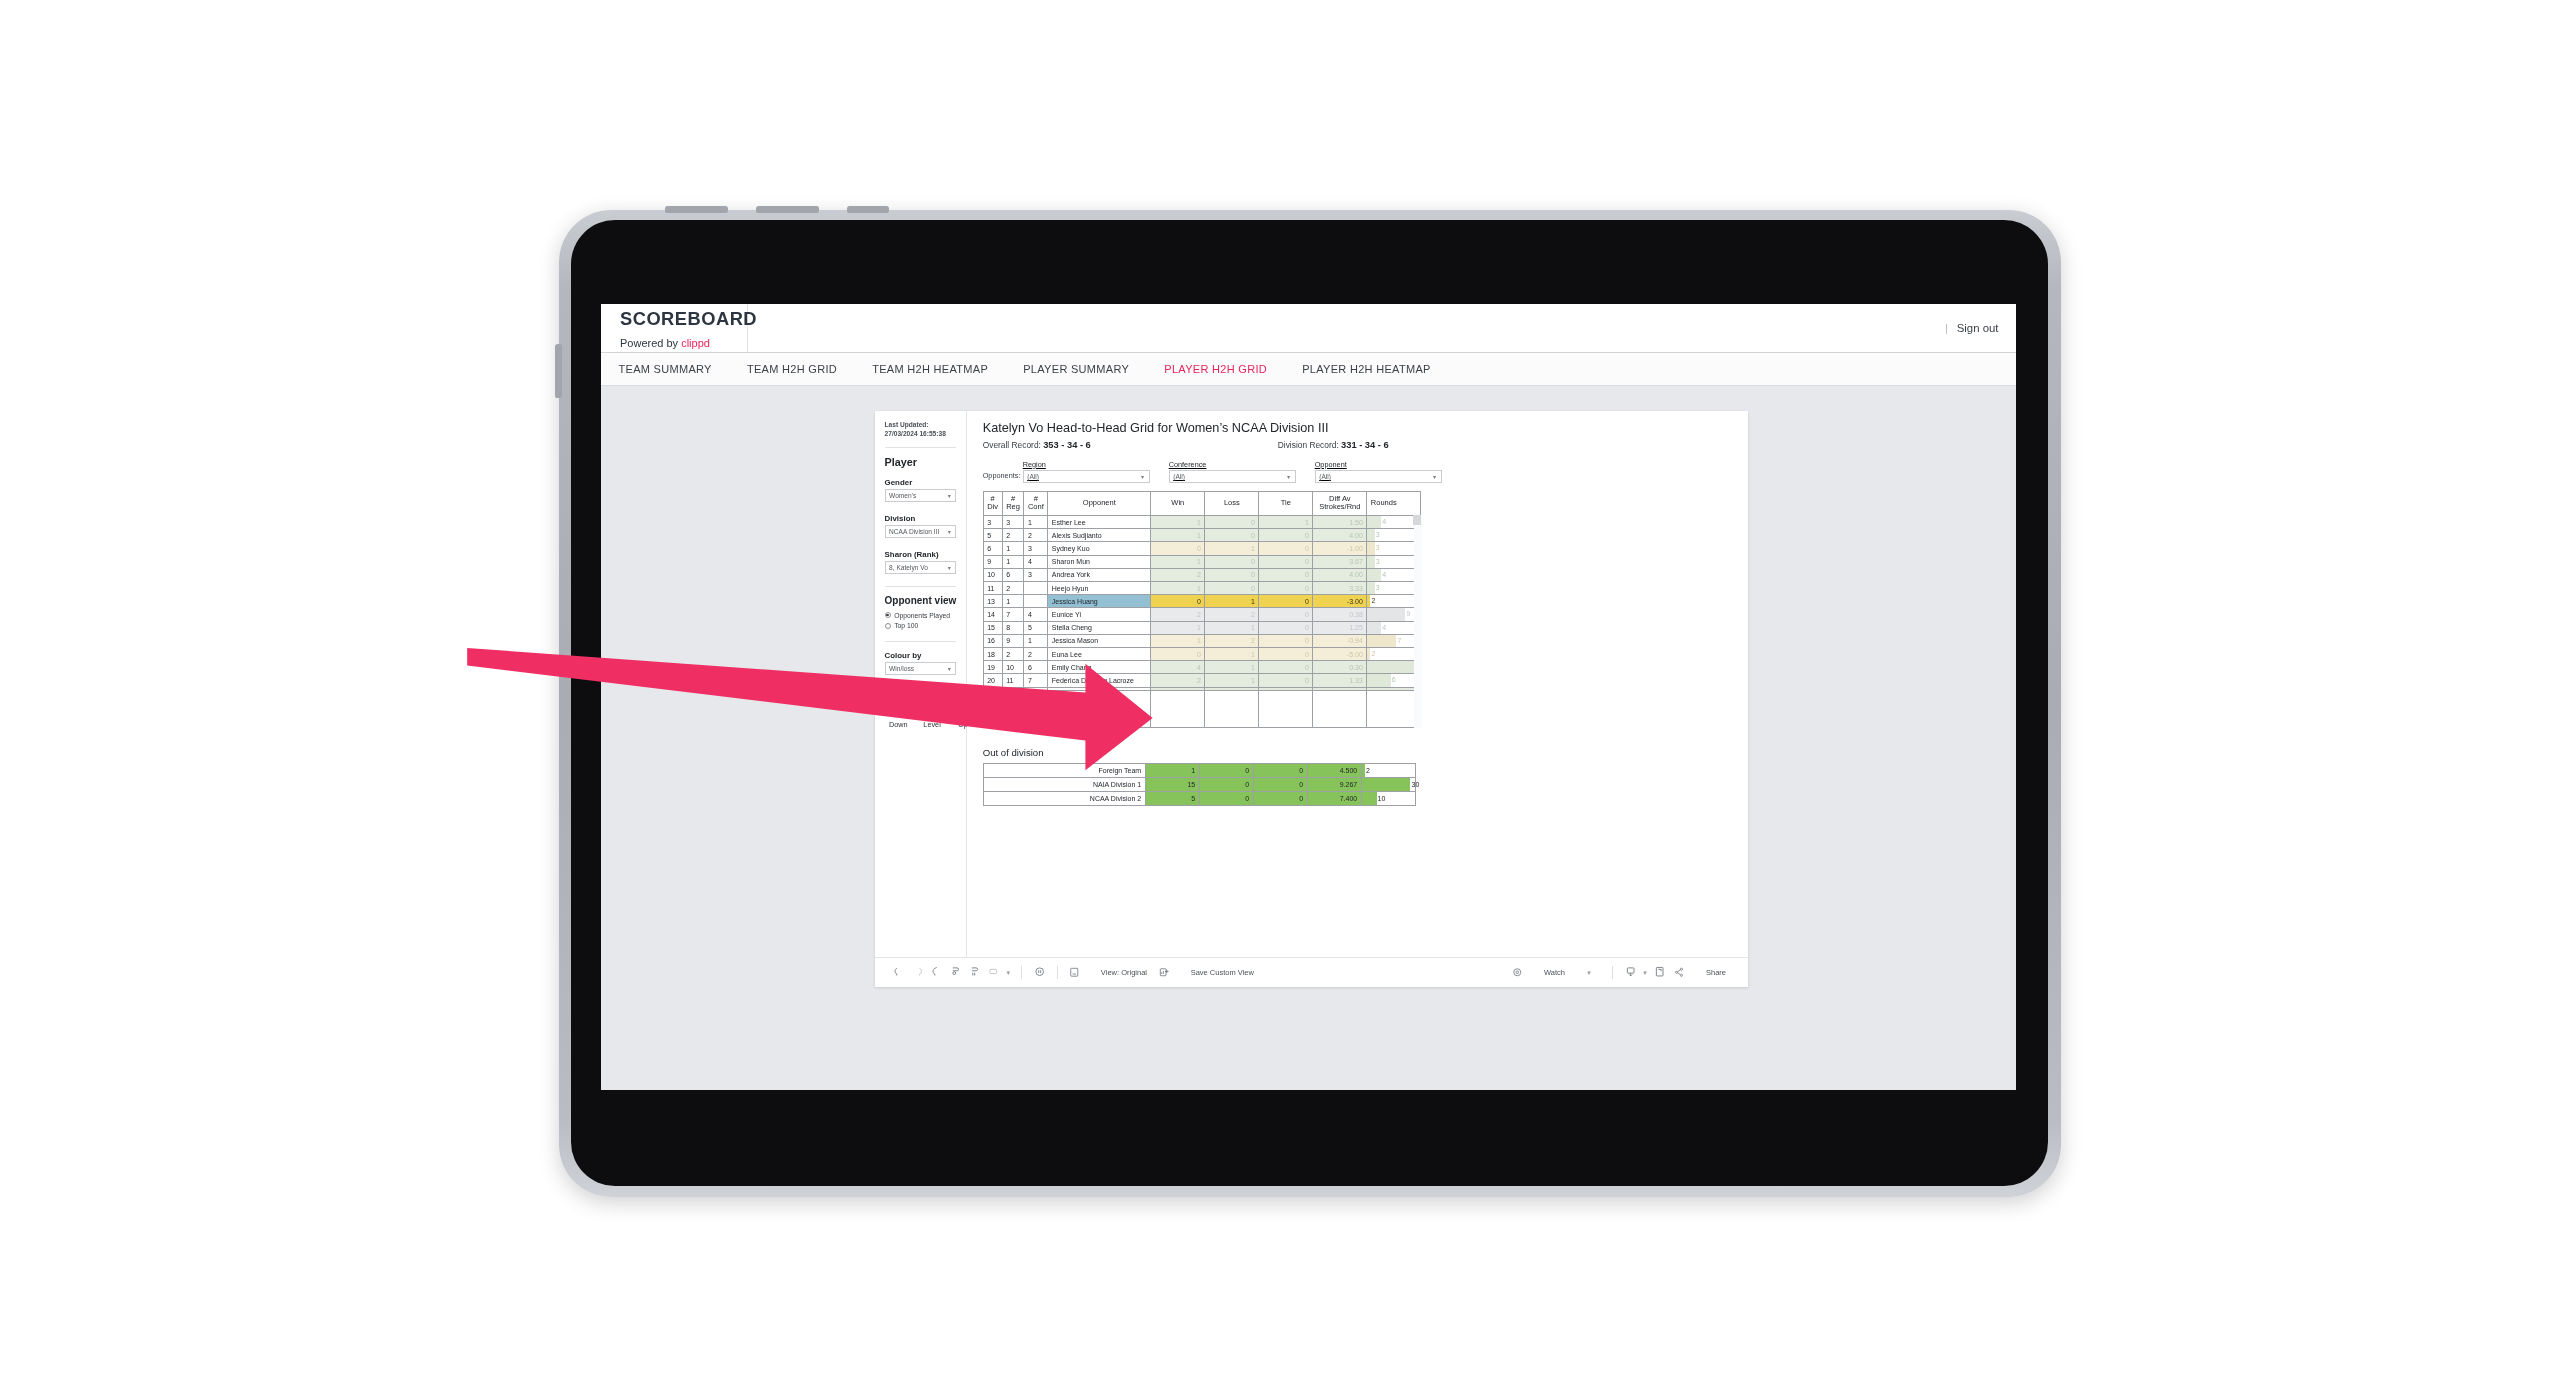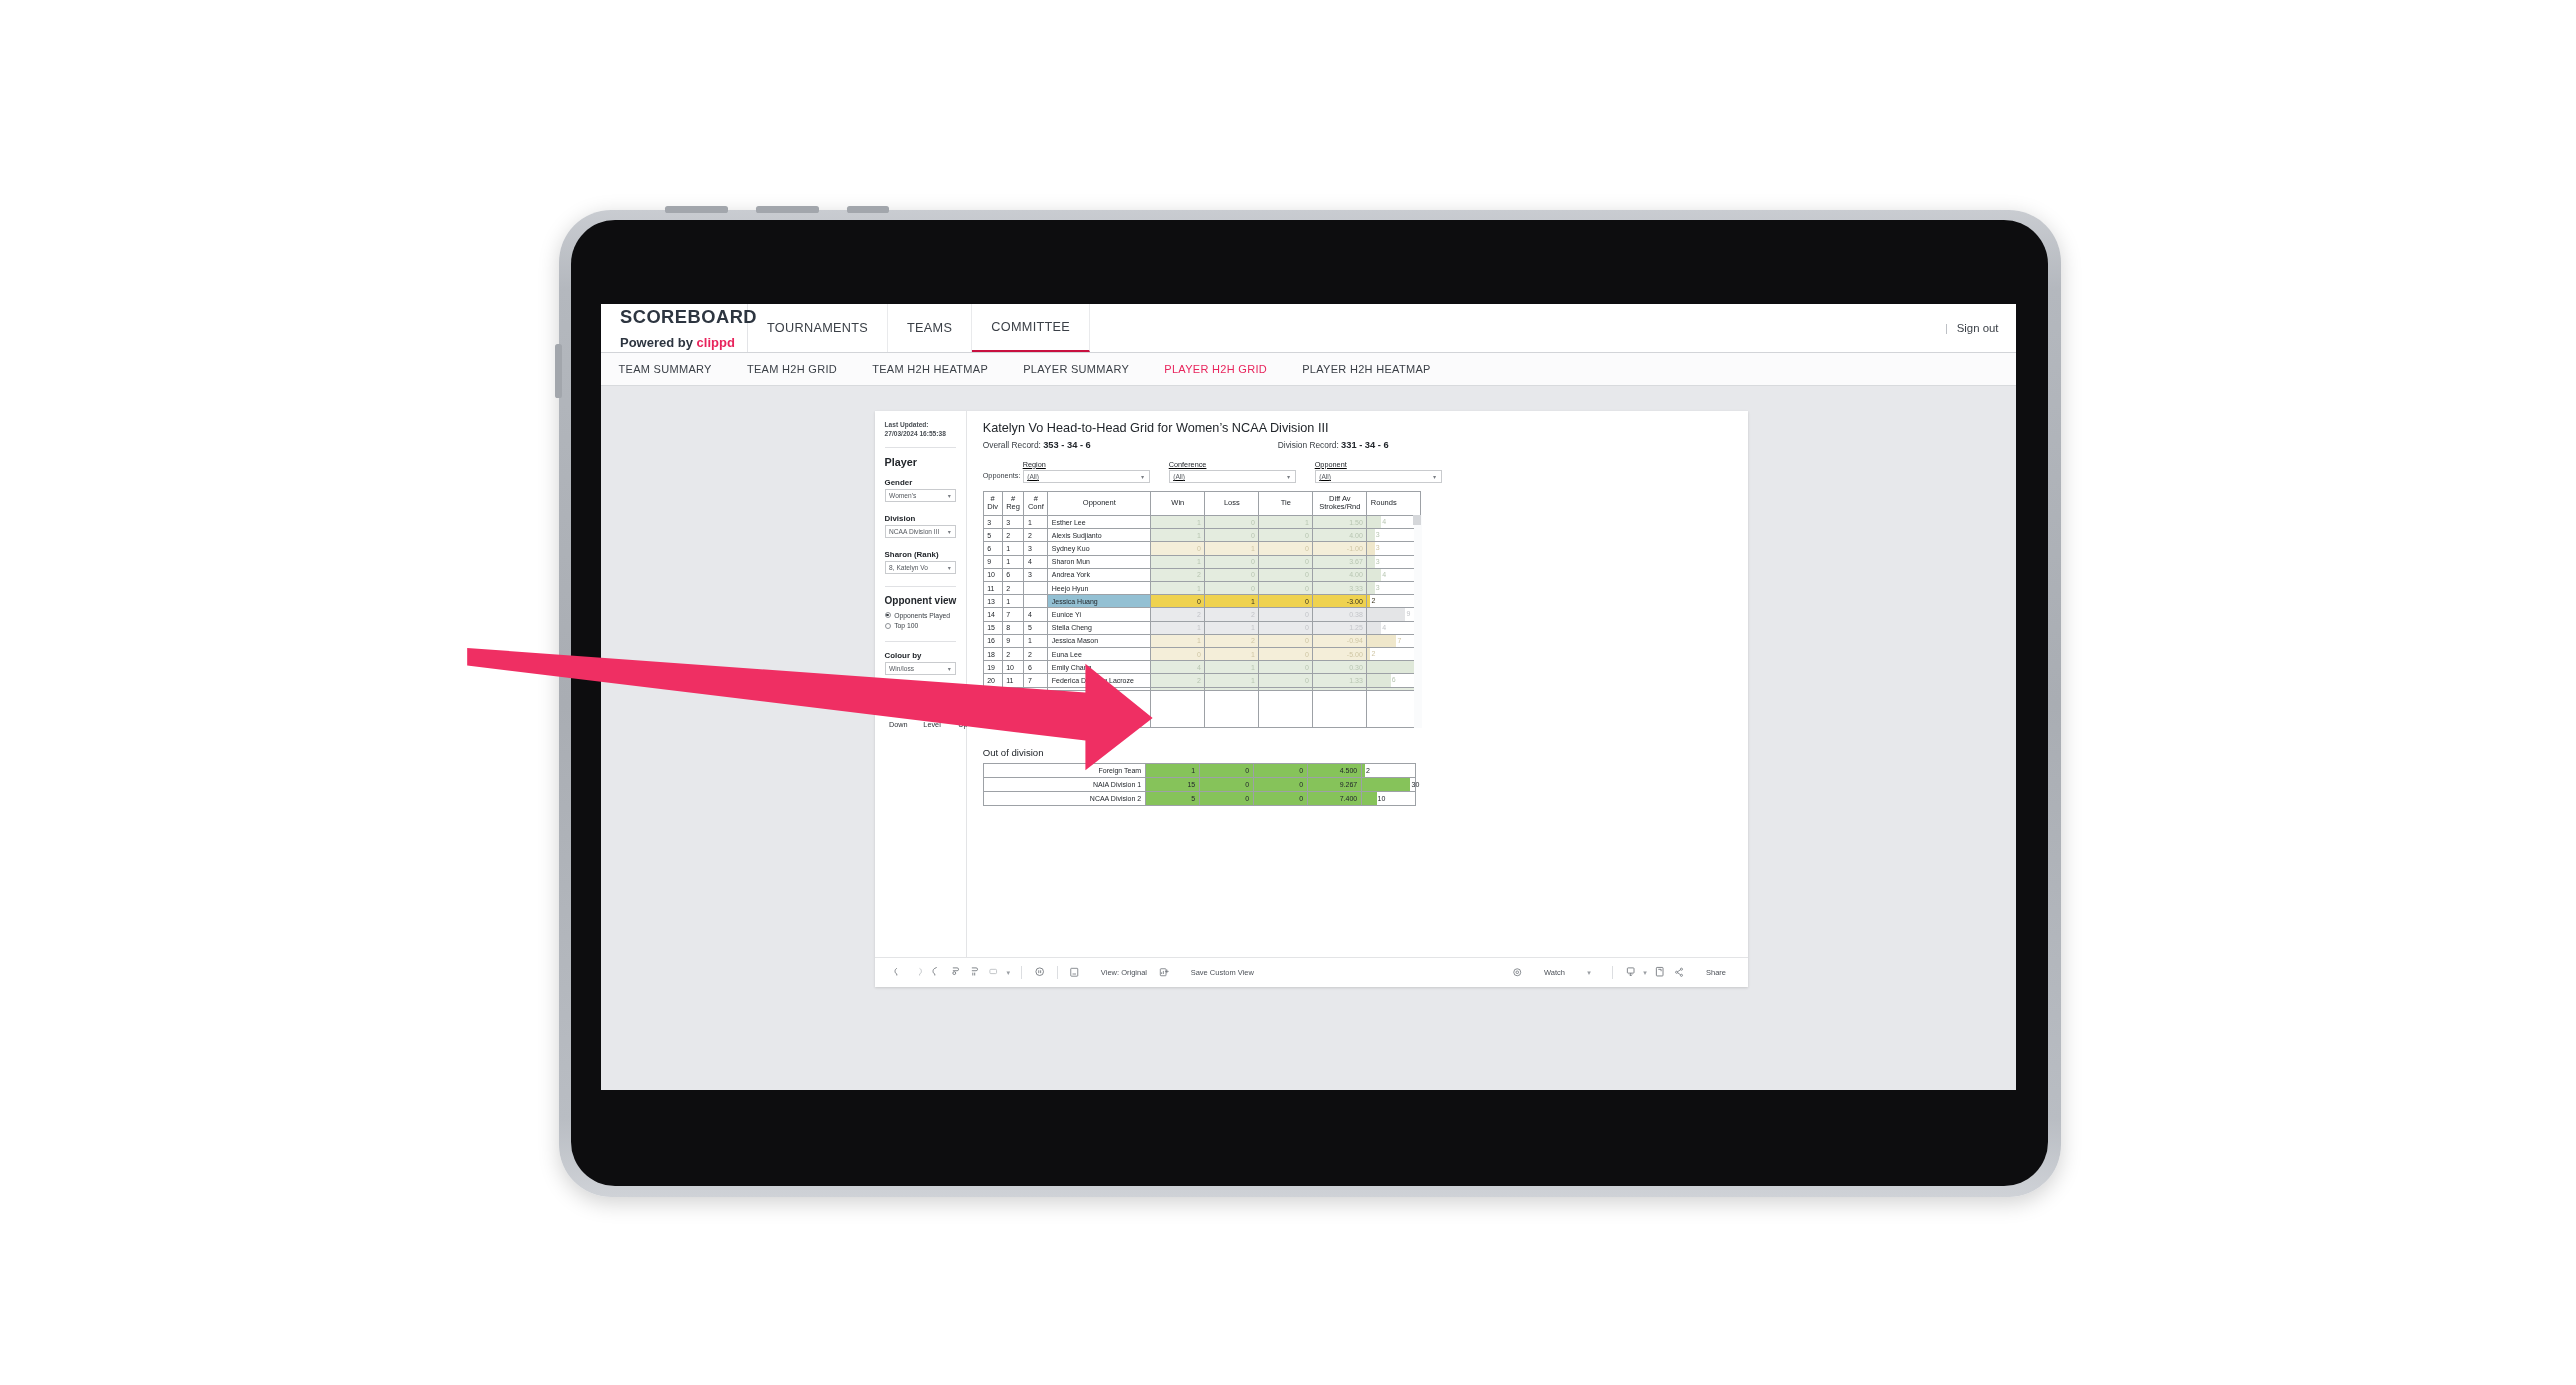--- a/index.html
+++ b/index.html
@@ -72,21 +72,21 @@
     width: 147px;
     display:flex; flex-direction:column; justify-content:center;
     padding-left: 19px;
     border-right: 0.9px solid #e3e4e7;
   }
   .brand-title {
     font-family:"Liberation Sans", sans-serif;
     font-weight:900; font-size:18.3px; letter-spacing:0.5px;
     color:#2d3540;
   }
-  .brand-sub { font-size:13px; font-weight:700; color:#2d3540; margin-top:7px; }
+  .brand-sub { font-size:11px; font-weight:400; color:#2d3540; margin-top:7px; }
   .brand-sub .pink { color:#e8245c; }
 
   .topnav-items { display:flex; align-items:stretch; }
   .topnav-item {
     display:flex; align-items:center; padding:0 19px;
     font-size:12.7px; color:#3a3f46; letter-spacing:0.3px;
     border-right:0.9px solid #e9eaec;
     cursor:pointer;
   }
   .topnav-item.active { border-bottom:2.6px solid #c8103f; }
@@ -244,25 +244,20 @@
   <div class="cam-dot" style="left:601px; top:585px; width:15px; height:15px;"></div>
   <div class="cam-dot blue" style="left:605px; top:688px; width:7px; height:7px;"></div>
   <div class="cam-dot" style="left:601px; top:740px; width:15px; height:15px;"></div>
 
   <div class="viewport">
 
     <div class="topnav">
       <div class="brand">
         <div class="brand-title">SCOREBOARD</div>
         <div class="brand-sub"><span>Powered by </span><span class="pink">clippd</span></div>
-      </div>
-      <div class="topnav-items">
-        <div class="topnav-item">TOURNAMENTS</div>
-        <div class="topnav-item">TEAMS</div>
-        <div class="topnav-item active">COMMITTEE</div>
       </div>
       <div class="topnav-right">
         <span class="divider">|</span>
         <span class="signout">Sign out</span>
       </div>
     </div>
 
     <div class="subnav">
       <div class="subnav-item">TEAM SUMMARY</div>
       <div class="subnav-item">TEAM H2H GRID</div>

